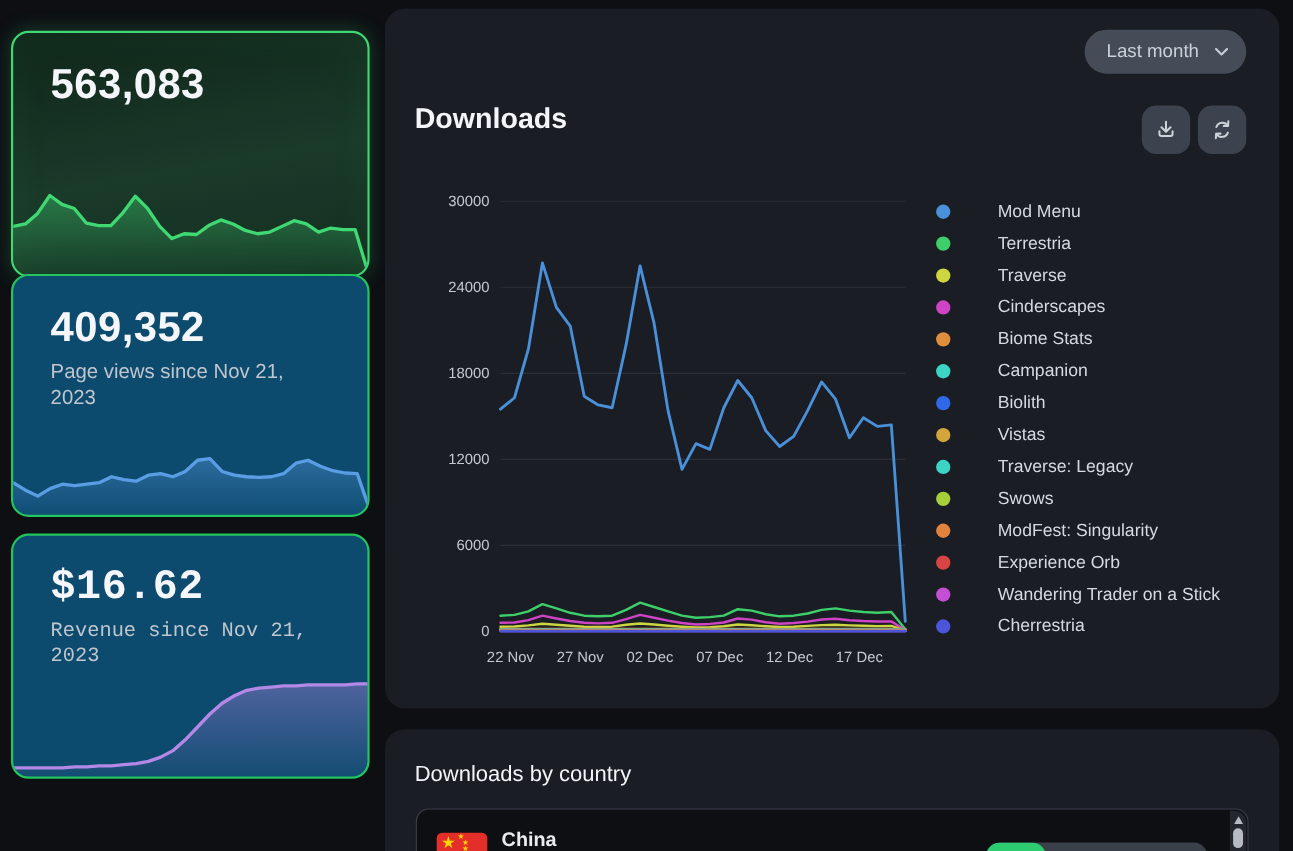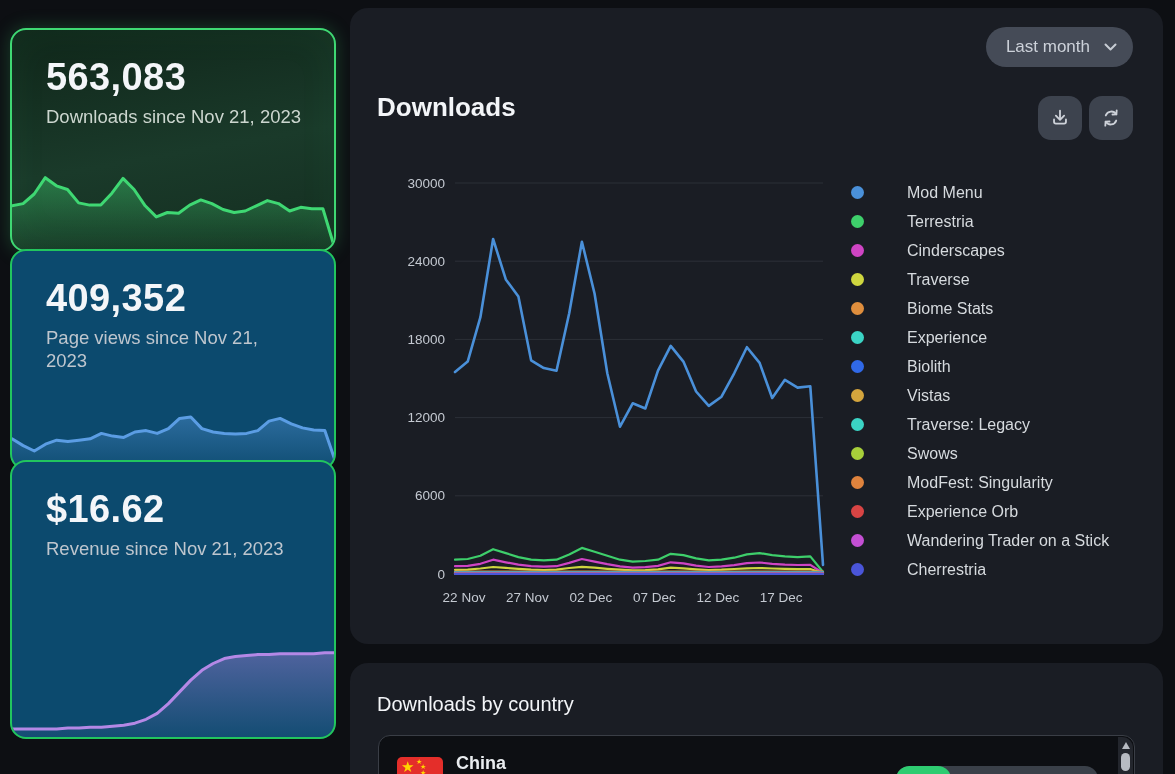--- a/index.html
+++ b/index.html
@@ -6,21 +6,21 @@
   #app{position:relative;width:1175px;height:774px;background:#0d0f13;overflow:hidden;
        font-family:"Liberation Sans",sans-serif;}
 
   
   .stat-card{position:absolute;left:10px;width:326px;border-radius:16px;background:#0c4a6e;
              border:2px solid #22c55e;box-sizing:border-box;overflow:hidden;cursor:pointer;}
   #card-0{top:8px;height:224px;border:2px solid #3fd873;
           background:linear-gradient(170deg,#10261a 0%,#1a3a2a 55%,#142e20 100%);
           box-shadow:0 0 18px rgba(63,216,115,.25), inset 0 0 40px rgba(63,216,115,.06);margin-top:20px;}
   #card-1{top:249px;height:221px;}
-  #card-2{top:460px;height:279px;}
+  #card-2{top:485px;height:223px;font-family:Liberation Mono, monospace;}
   .stat-value{margin:26px 30px 0 34px;font-size:38px;font-weight:bold;color:#f4f6f9;letter-spacing:.4px;}
   .stat-label{margin:7px 30px 0 34px;font-size:18.5px;line-height:1.24;color:#bfc6ce;}
   #card-0 .stat-label{color:#ccd6cf;}
   .spark{position:absolute;left:0;bottom:-1px;display:block;}
 
   
   .panel{position:absolute;left:350px;width:813px;background:#1a1d24;border-radius:18px;}
   #downloads-panel{top:8px;height:636px;}
   #country-panel{top:663px;height:150px;}
 
@@ -64,21 +64,20 @@
              border-right:4.5px solid transparent;border-bottom:7px solid #b7bbc2;cursor:pointer;}
   .scroll-thumb{width:9px;height:18px;margin:0 auto;border-radius:4.5px;background:#b7bbc2;cursor:pointer;}
 </style>
 </head>
 <body>
 
 <div id="app">
 
   <div class="stat-card" id="card-0">
     <div class="stat-value">563,083</div>
-    <div class="stat-label">Downloads since Nov 21, 2023</div>
     <svg class="spark" id="spark-0" width="322" height="84">
         <defs>
           <linearGradient id="grad0" x1="0" y1="0" x2="0" y2="1">
             <stop offset="0%" stop-color="#3fd873" stop-opacity="0.40"></stop>
             <stop offset="100%" stop-color="#3fd873" stop-opacity="0.04"></stop>
           </linearGradient>
         </defs>
         <path d="M0,84 L0.0,38.8 L11.1,36.6 L22.2,27.0 L33.3,10.7 L44.4,18.8 L55.5,22.5 L66.6,35.9 L77.7,38.1 L88.8,38.1 L99.9,26.2 L111.0,11.4 L122.1,22.5 L133.2,38.8 L144.3,49.9 L155.4,45.5 L166.6,46.2 L177.7,38.1 L188.8,32.9 L199.9,36.6 L211.0,42.5 L222.1,45.5 L233.2,44.0 L244.3,38.8 L255.4,33.6 L266.5,36.6 L277.6,44.0 L288.7,40.3 L299.8,41.8 L310.9,41.8 L322.0,78.8 L322,84 Z" fill="url(#grad0)"></path>
         <polyline points="0.0,38.8 11.1,36.6 22.2,27.0 33.3,10.7 44.4,18.8 55.5,22.5 66.6,35.9 77.7,38.1 88.8,38.1 99.9,26.2 111.0,11.4 122.1,22.5 133.2,38.8 144.3,49.9 155.4,45.5 166.6,46.2 177.7,38.1 188.8,32.9 199.9,36.6 211.0,42.5 222.1,45.5 233.2,44.0 244.3,38.8 255.4,33.6 266.5,36.6 277.6,44.0 288.7,40.3 299.8,41.8 310.9,41.8 322.0,78.8" fill="none" stroke="#3fd873" stroke-width="3" stroke-linejoin="round" stroke-linecap="round"></polyline>
       </svg>
@@ -185,34 +184,34 @@
     <div id="legend">
         <div class="legend-item">
           <span class="legend-dot" style="background: rgb(74, 144, 217);"></span>
           <span class="legend-label">Mod Menu</span>
         </div>
         <div class="legend-item">
           <span class="legend-dot" style="background: rgb(62, 207, 107);"></span>
           <span class="legend-label">Terrestria</span>
         </div>
         <div class="legend-item">
+          <span class="legend-dot" style="background: rgb(206, 214, 63);"></span>
+          <span class="legend-label">Traverse</span>
+        </div>
+        <div class="legend-item">
           <span class="legend-dot" style="background: rgb(207, 68, 196);"></span>
           <span class="legend-label">Cinderscapes</span>
         </div>
         <div class="legend-item">
-          <span class="legend-dot" style="background: rgb(206, 214, 63);"></span>
-          <span class="legend-label">Traverse</span>
-        </div>
-        <div class="legend-item">
           <span class="legend-dot" style="background: rgb(223, 142, 61);"></span>
           <span class="legend-label">Biome Stats</span>
         </div>
         <div class="legend-item">
           <span class="legend-dot" style="background: rgb(59, 212, 197);"></span>
-          <span class="legend-label">Experience</span>
+          <span class="legend-label">Campanion</span>
         </div>
         <div class="legend-item">
           <span class="legend-dot" style="background: rgb(48, 105, 232);"></span>
           <span class="legend-label">Biolith</span>
         </div>
         <div class="legend-item">
           <span class="legend-dot" style="background: rgb(212, 165, 61);"></span>
           <span class="legend-label">Vistas</span>
         </div>
         <div class="legend-item">

